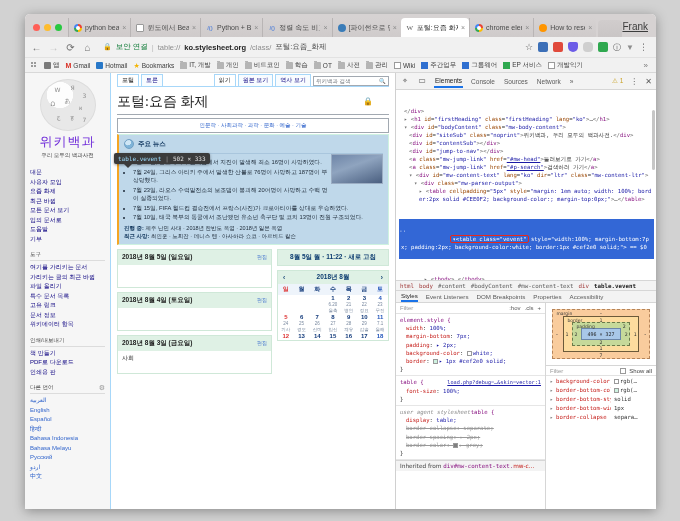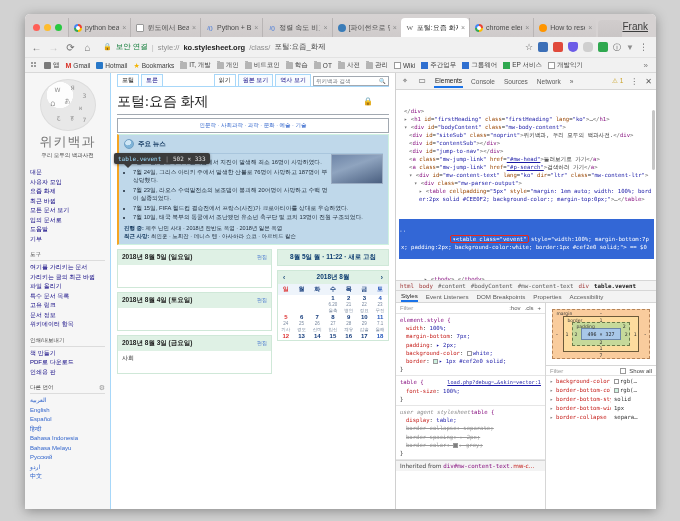--- a/index.html
+++ b/index.html
@@ -149,21 +149,21 @@
   .page { width: 370px; position: relative; background: #fff; overflow: hidden; }
   .devtools { width: 261px; border-left: 1px solid #d0d0d0; background:#fff; display:flex; flex-direction:column; overflow:hidden;}
 
   
   .wiki { display:flex; font-size: 6px; color:#222; }
   .wiki-side { width: 86px; flex: 0 0 86px; padding: 4px 5px 0 5px; background:#f6f6f6; border-right:1px solid #a7d7f9; min-height:436px;}
   .wlogo { width:56px; height:52px; margin:2px auto 0; display:block; border-radius:50%;
            background: radial-gradient(circle at 35% 30%, #fdfdfd 0 26%, #e8e8e8 27% 100%);
            border:1px solid #dcdcdc; position:relative; overflow:hidden;}
   .wlogo .gl { position:absolute; color:#8c8c8c; font-size:6px; font-family:"DejaVu Sans",sans-serif;}
-  .wname { text-align:center; font-family:"Liberation Serif", serif; font-size:13px; color:#737373; margin-top:2px; letter-spacing:1px;}
+  .wname { text-align:center; font-family:"Liberation Serif", serif; font-size:13px; color:#6d28d9; margin-top:2px; letter-spacing:1px;}
   .wsub  { text-align:center; font-size:5.5px; color:#444; margin-top:1px; }
   .wsec  { margin-top:7px; font-size:5.5px; color:#444; }
   .wlink { color:#0b0080; display:block; line-height:9.5px; font-size:6px; }
   .wlink.blue2 { color:#3366cc; }
   .whr { border:0; border-top:1px solid #dcdcdc; margin:2px 0 2px; }
   .wgear { float:right; color:#999; font-size:7px; }
 
   .wmain { flex:1 1 auto; padding: 3px 6px 0 6px; position:relative;}
   .wtabs { display:flex; gap:2px; font-size:6px; border-bottom:1px solid #a7d7f9; height:11px; align-items:flex-end; }
   .wtab { padding:1px 4px; border:1px solid #a7d7f9; border-bottom:none; background:#fff; color:#0b0080; }
@@ -351,21 +351,21 @@
 
     <div class="navbar">
       <span class="navicon">←</span>
       <span class="navicon dim">→</span>
       <span class="navicon">⟳</span>
       <span class="navicon">⌂</span>
       <div class="omnibox">
         <span class="lock">🔒</span>
         <span class="secure">보안 연결</span>
         <span class="urlsep">|</span>
-        <span class="url-scheme">style://</span>
+        <span class="url-scheme">table://</span>
           <span class="url-host">ko.stylesheet.org</span>
           <span class="url-path">/class/</span>
           <span class="url-path2">포털:요즘_화제</span>
       </div>
       <div class="omni-right">
         <span class="oi-star">☆</span>
         <span class="oicon oi-blue"></span>
         <span class="oicon oi-red"></span>
         <span class="oicon oi-shield"></span>
         <span class="oicon oi-cloud"></span>

